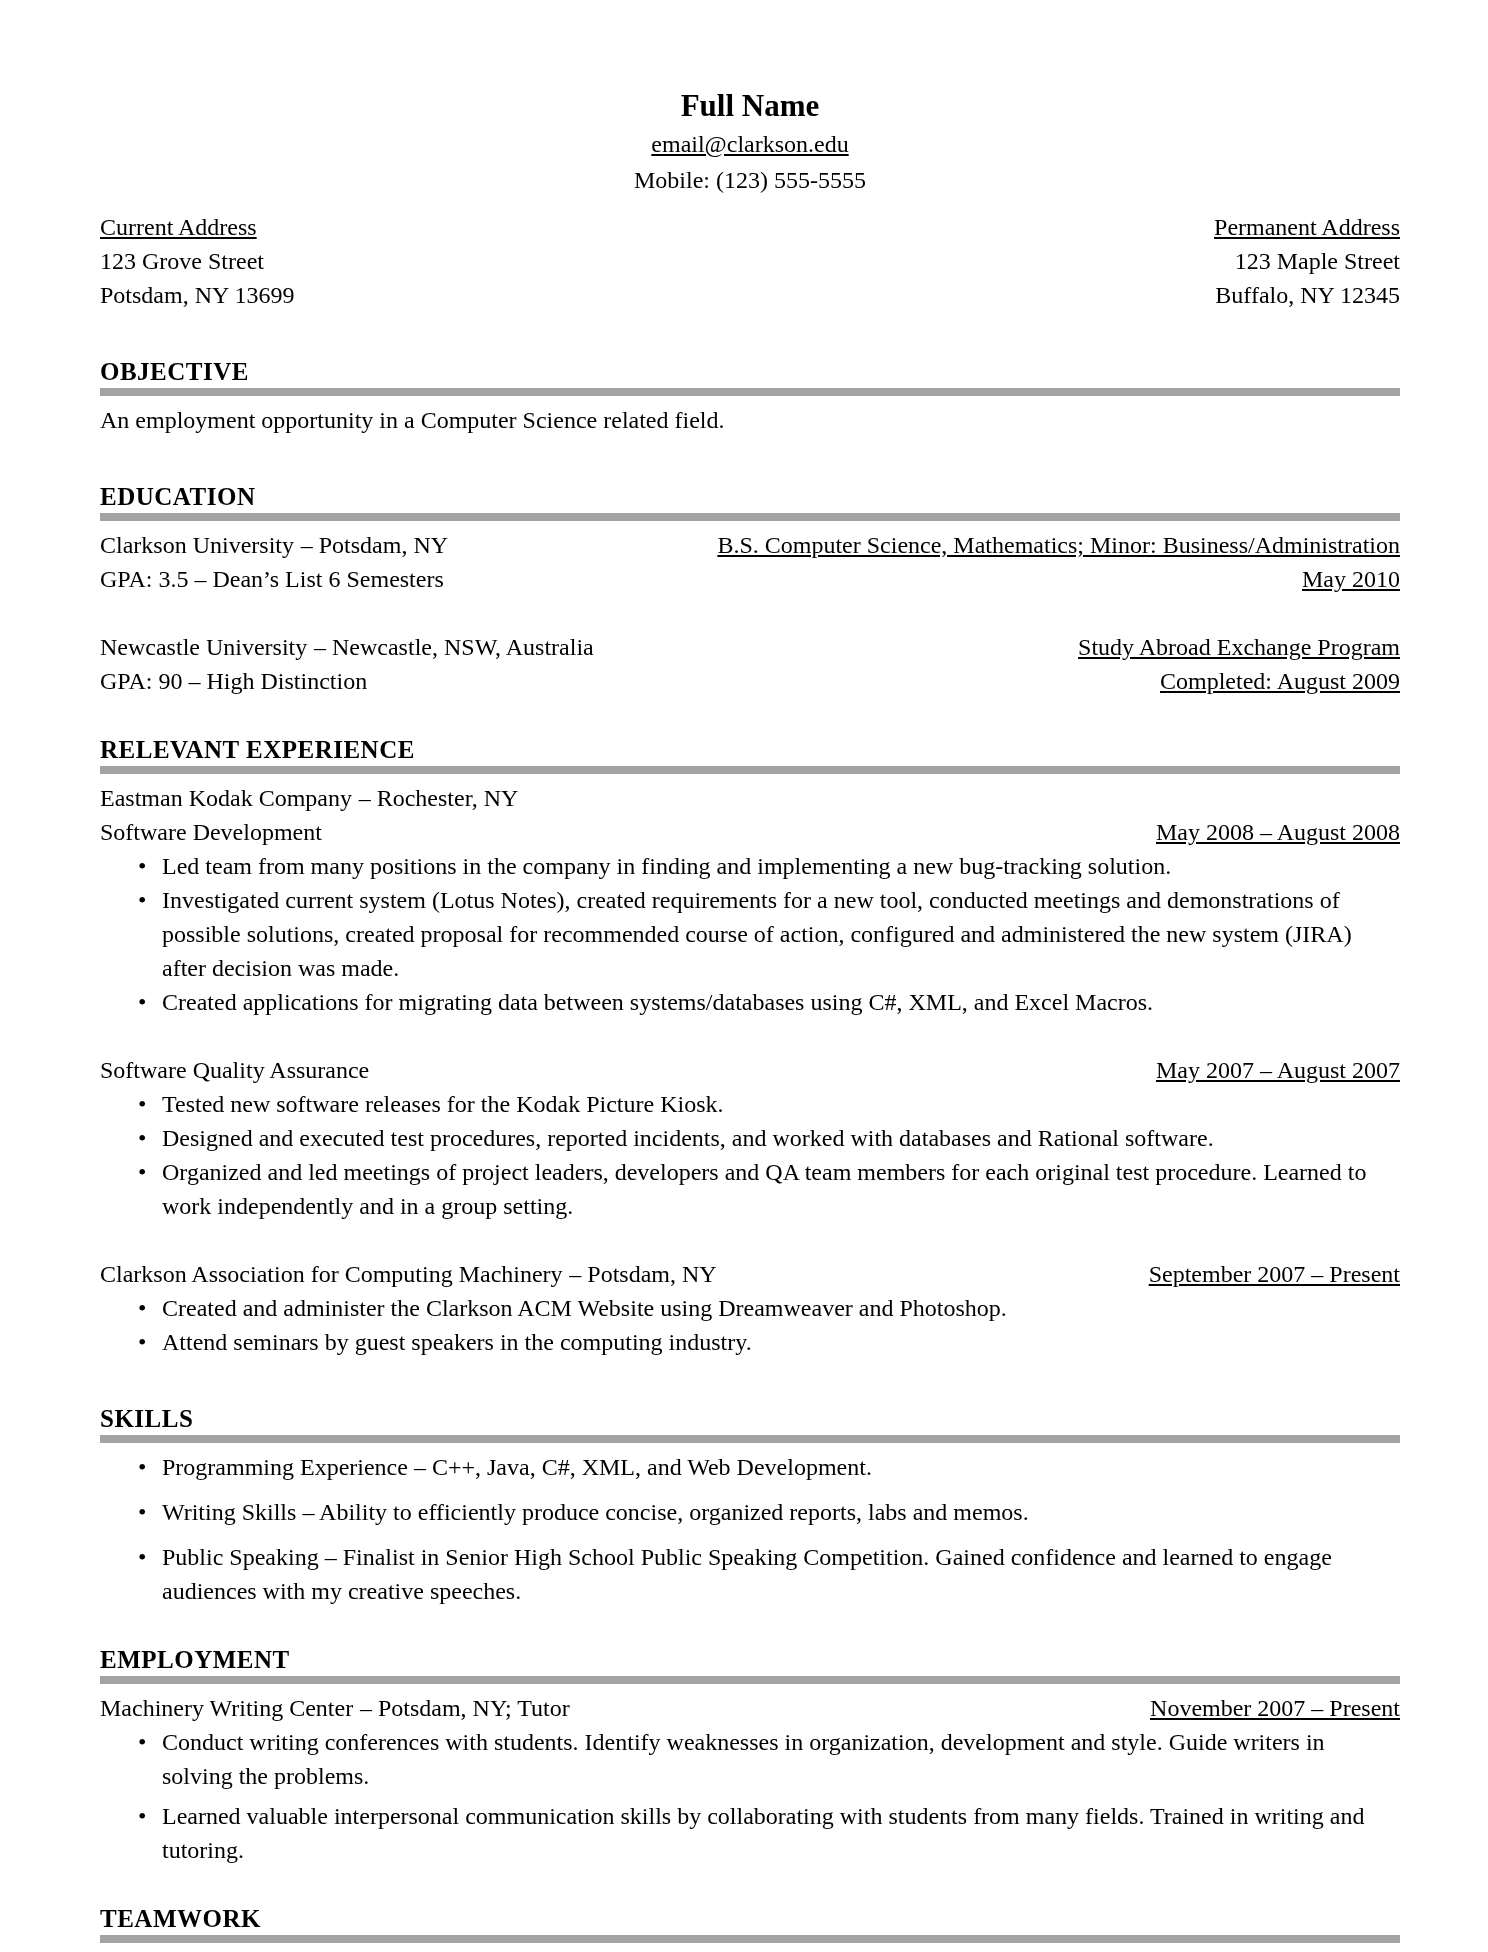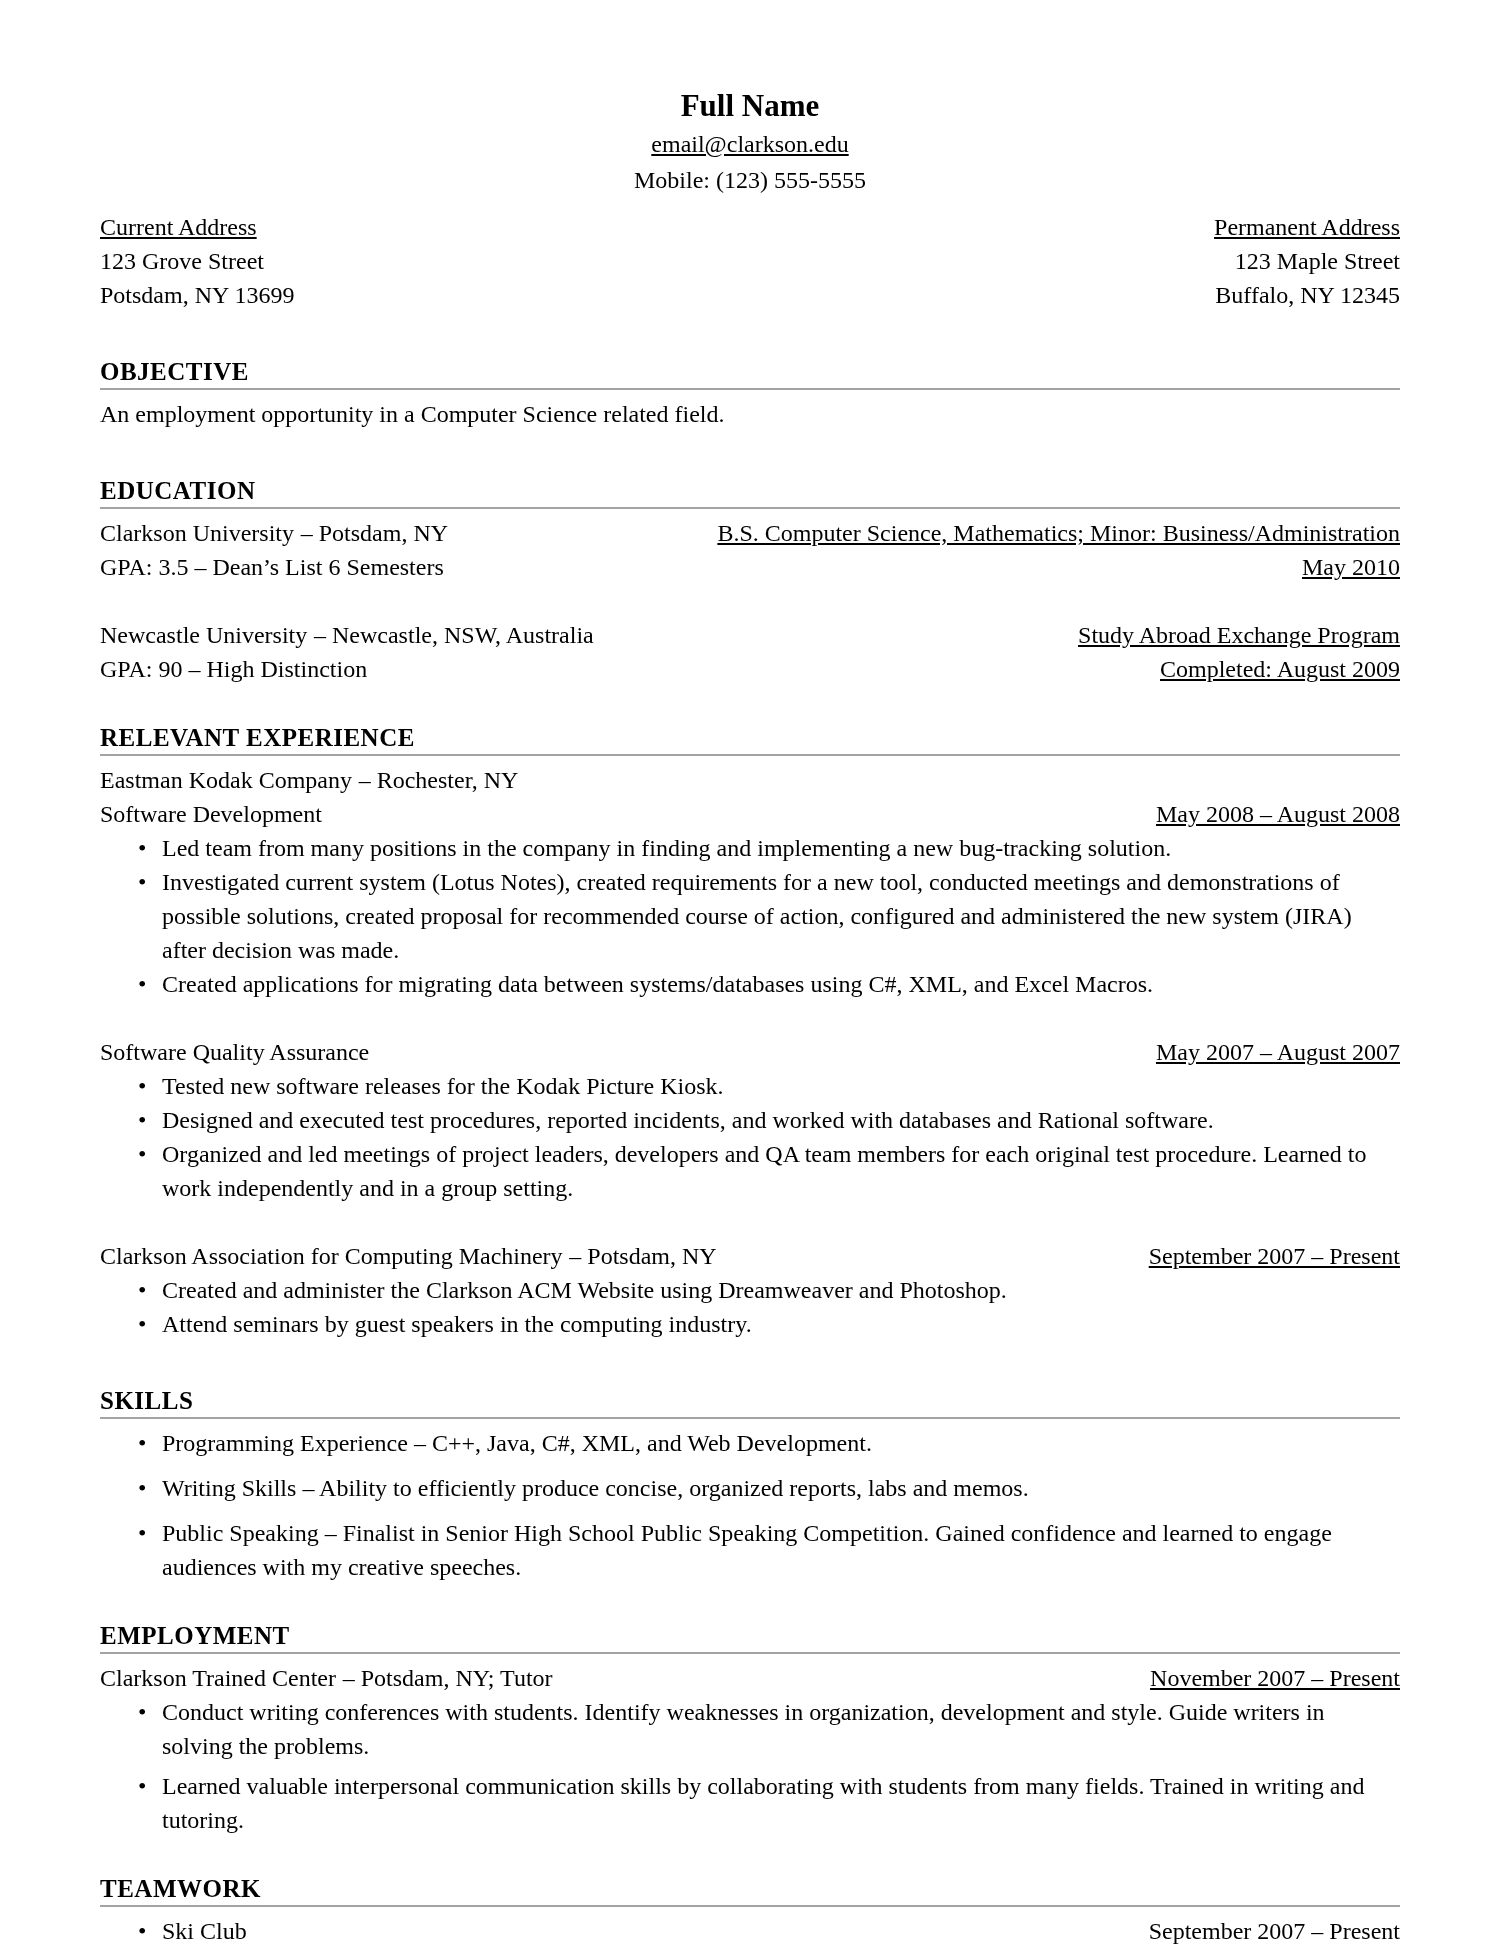--- a/index.html
+++ b/index.html
@@ -42,21 +42,21 @@
   .addr-label { text-decoration: underline; }
 
   
   .section { margin-top: 44px; }
   .section-tight { margin-top: 36px; }
   .section-heading {
     font-weight: bold;
     font-size: 25px;
     line-height: 31px;
     letter-spacing: 0.5px;
-    border-bottom: 2px solid #a3a3a3;
+    border-bottom: 8px solid #a3a3a3;
     padding-bottom: 1px;
   }
   .section-body { margin-top: 7px; }
 
   .row { display: flex; justify-content: space-between; }
   .row .left { flex: 1 1 auto; }
   .row .right { flex: 0 0 auto; text-align: right; margin-left: 24px; white-space: nowrap; text-decoration: underline; }
   .b { font-weight: normal; }
   .suffix { margin-left: 0.28em; }
 
@@ -175,21 +175,21 @@
       <div class="bullet">Programming Experience – C++, Java, C#, XML, and Web Development.</div>
       <div class="bullet skill-gap">Writing Skills – Ability to efficiently produce concise, organized reports, labs and memos.</div>
       <div class="bullet skill-gap">Public Speaking – Finalist in Senior High School Public Speaking Competition. Gained confidence and learned to engage audiences with my creative speeches.</div>
     </div>
   </div>
 
   <div class="section section-tight">
     <div class="section-heading">EMPLOYMENT</div>
     <div class="section-body">
       <div class="row">
-        <div class="left"><span class="b">Clarkson Trained Center</span><span class="suffix">– Potsdam, NY; Tutor</span></div>
+        <div class="left"><span class="b">Machinery Writing Center</span><span class="suffix">– Potsdam, NY; Tutor</span></div>
         <div class="right">November 2007 – Present</div>
       </div>
       <div class="bullet">Conduct writing conferences with students. Identify weaknesses in organization, development and style. Guide writers in solving the problems.</div>
       <div class="bullet emp-gap">Learned valuable interpersonal communication skills by collaborating with students from many fields. Trained in writing and tutoring.</div>
     </div>
   </div>
 
   <div class="section section-tight">
     <div class="section-heading">TEAMWORK</div>
     <div class="section-body">

